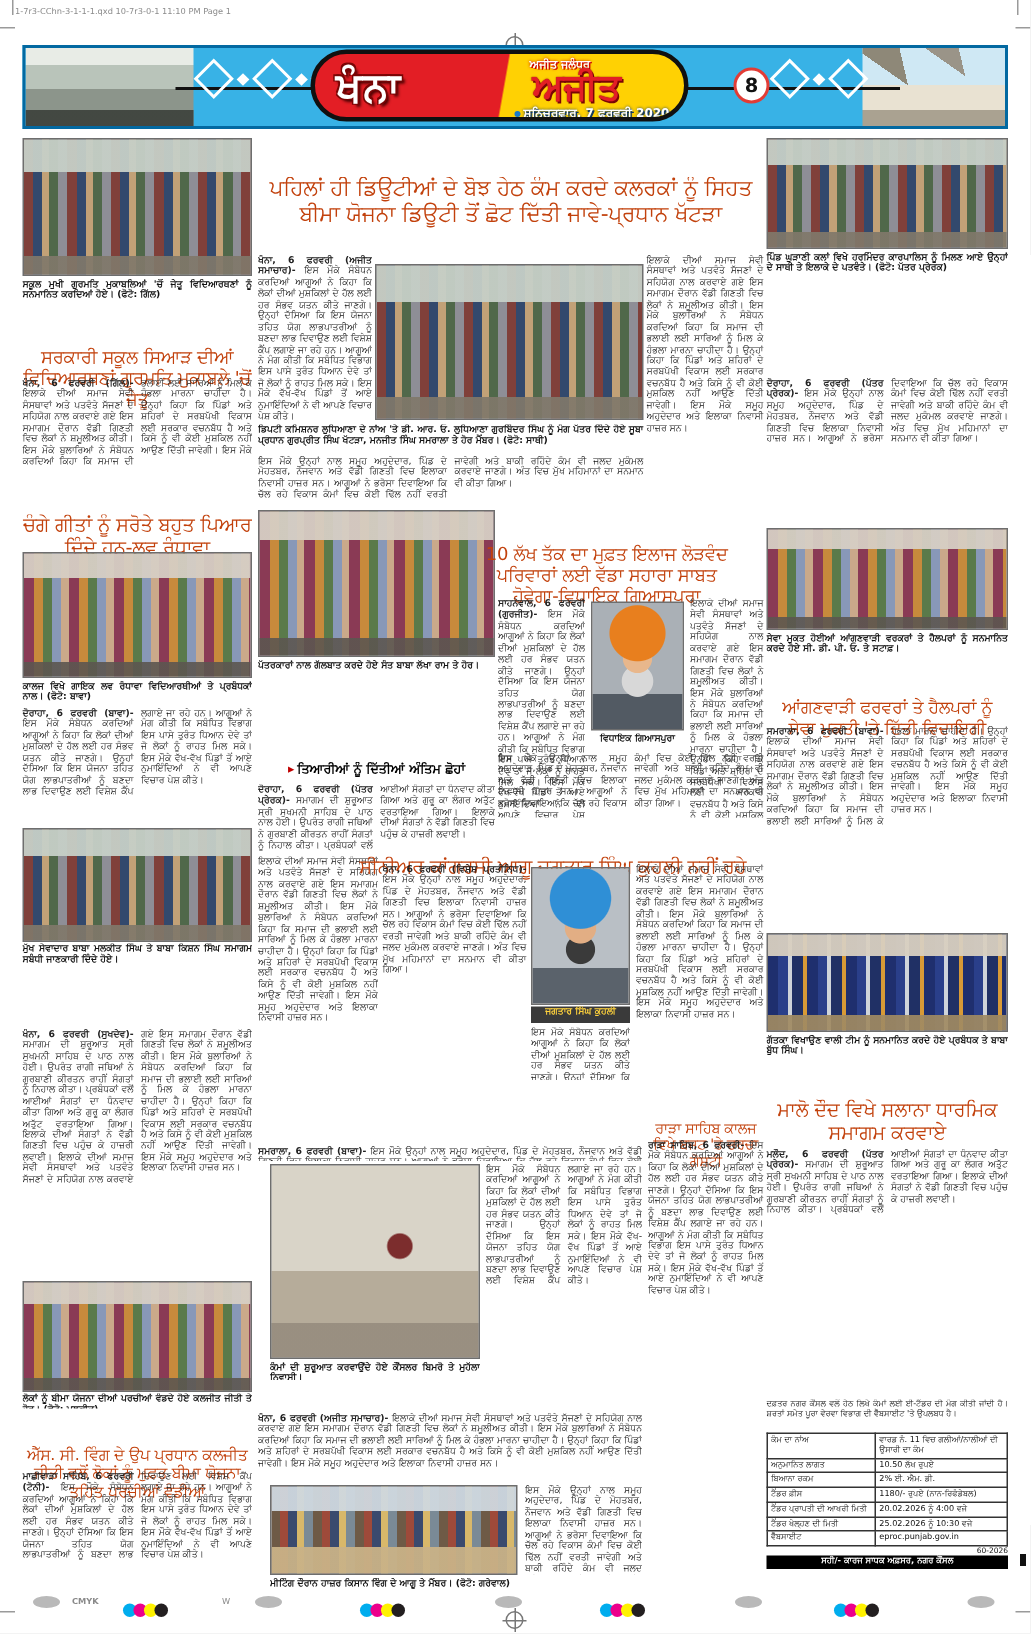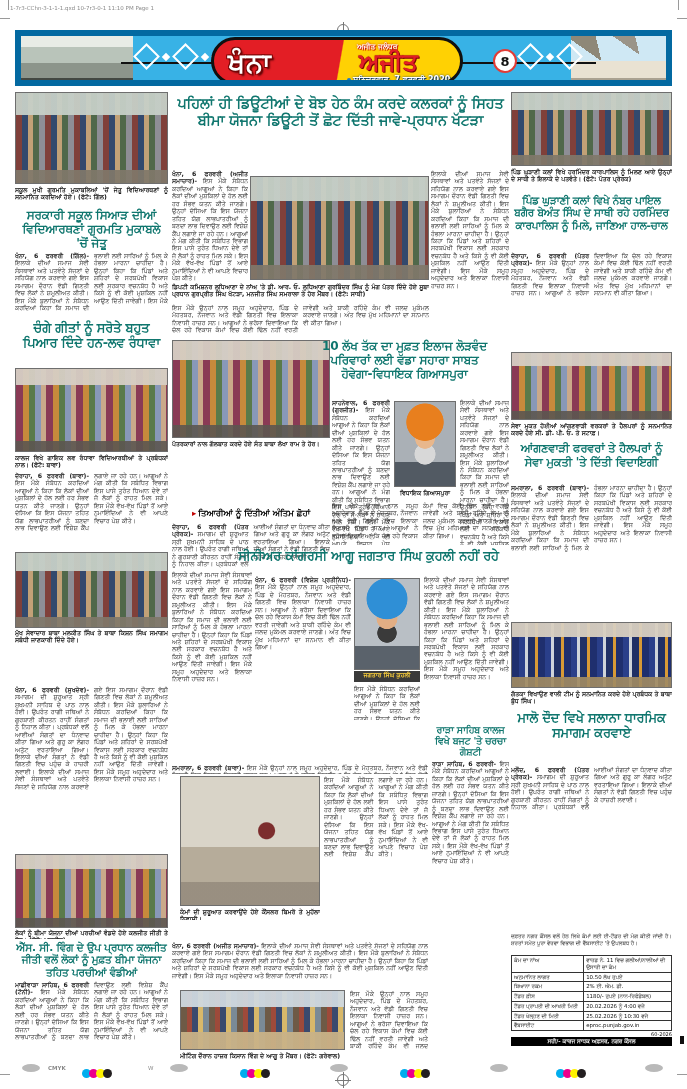--- a/index.html
+++ b/index.html
@@ -1,20 +1,20 @@
 <!DOCTYPE html>
 <html><head>
 <meta charset="utf-8">
 <style>
   html,body{margin:0;padding:0;background:#e9e9e9;}
   .page{position:relative;width:687px;height:1089px;background:#ffffff;margin:0 auto;
         font-family:"DejaVu Sans",sans-serif;color:#1a1a1a;overflow:hidden;}
   .abs{position:absolute;box-sizing:border-box;}
   
-  .masthead{border:6px solid #0369a1;background:#38b2e6;overflow:hidden;text-decoration:underline;}
+  .masthead{border:2px solid #0369a1;background:#38b2e6;overflow:hidden;text-decoration:underline;}
   .mast-line{position:absolute;left:100px;right:70px;top:26px;height:2px;background:#111;}
   .diamond{width:15px;height:15px;border:2.5px solid #fff;transform:rotate(45deg);display:inline-block;}
   .diamond.small{width:6px;height:6px;border:0;background:#fff;}
   .dia-row{display:flex;align-items:center;gap:7px;}
   .oval{border:3px solid #101010;border-radius:28px;background:linear-gradient(100deg,#e31e25 0 51%,#ffd103 51.5% 100%);overflow:hidden;}
   .khanna{font-weight:bold;font-size:27px;color:#fff;letter-spacing:1px;
           text-shadow:1px 1px 0 #7a0505,-1px -1px 0 #7a0505,1px -1px 0 #7a0505,-1px 1px 0 #7a0505,2px 2px 2px #400;}
   .ajit{font-weight:bold;font-size:24px;color:#e31e25;
         text-shadow:1px 1px 0 #7a0505,0 0 1px #7a0505;}
   .ajit-sup{font-weight:bold;font-size:7.5px;color:#fff;text-shadow:0 0 2px #c00,1px 1px 0 #c00;}
@@ -58,21 +58,21 @@
     radial-gradient(circle at 50% 42%, #ecc2a4 0 34%, transparent 35%),
     linear-gradient(180deg,#d8cfc8 0 60%,#2e2a28 60% 100%);}
   .ph-mast{background:
     linear-gradient(0deg, rgba(63,68,62,.95) 0 20%, rgba(0,0,0,0) 20%),
     linear-gradient(180deg,#e8ece6 0 22%,#b9c4ba 22% 52%,#8c958b 52% 100%);}
   .ph-temple{background:
     conic-gradient(from -55deg at 32% 48%, #8e8878 0 42deg, transparent 42deg),
     conic-gradient(from -55deg at 72% 36%, #9a9488 0 42deg, transparent 42deg),
     linear-gradient(180deg,#cfe8f4 0 48%,#e9e2d2 48% 80%,#aaa291 80% 100%);}
   
-  .hl{font-weight:bold;color:#0f766e;text-align:center;line-height:1.18;letter-spacing:-0.2px;overflow:hidden;}
+  .hl{font-weight:normal;color:#c2410c;text-align:center;line-height:1.18;letter-spacing:-0.2px;overflow:hidden;margin-top:23px;}
   .bt{font-size:6.2px;line-height:1.2;text-align:justify;overflow:hidden;color:#222;}
   .c2{column-count:2;column-gap:5px;}
   .cap{font-size:6.2px;font-weight:bold;line-height:1.18;text-align:justify;overflow:hidden;color:#111;}
   .dl{font-weight:bold;}
   .sub{font-weight:bold;text-align:center;overflow:hidden;color:#000;}
   .bullet{color:#c00000;margin-right:2px;}
   
   .notice{font-size:5.4px;line-height:1.25;color:#111;}
   .notice table{border-collapse:collapse;width:100%;table-layout:fixed;}
   .notice td{border:0.5px solid #333;padding:1px 2px;vertical-align:top;font-size:5.4px;overflow:hidden;}
@@ -228,21 +228,20 @@
   </div>
   <div class="abs ph ph-meeting" style="left:180px;top:990px;width:165px;height:60px;"></div>
   <div class="abs cap" style="left:180px;top:1052px;width:230px;height:9px;">ਮੀਟਿੰਗ ਦੌਰਾਨ ਹਾਜ਼ਰ ਕਿਸਾਨ ਵਿੰਗ ਦੇ ਆਗੂ ਤੇ ਮੈਂਬਰ।   (ਫੋਟੋ: ਗਰੇਵਾਲ)</div>
   <div class="abs bt" style="left:350px;top:990px;width:78px;height:60px;">
     <span>ਇਸ ਮੌਕੇ ਉਨ੍ਹਾਂ ਨਾਲ ਸਮੂਹ ਅਹੁਦੇਦਾਰ, ਪਿੰਡ ਦੇ ਮੋਹਤਬਰ, ਨੌਜਵਾਨ ਅਤੇ ਵੱਡੀ ਗਿਣਤੀ ਵਿਚ ਇਲਾਕਾ ਨਿਵਾਸੀ ਹਾਜ਼ਰ ਸਨ। ਆਗੂਆਂ ਨੇ ਭਰੋਸਾ ਦਿਵਾਇਆ ਕਿ ਚੱਲ ਰਹੇ ਵਿਕਾਸ ਕੰਮਾਂ ਵਿਚ ਕੋਈ ਢਿੱਲ ਨਹੀਂ ਵਰਤੀ ਜਾਵੇਗੀ ਅਤੇ ਬਾਕੀ ਰਹਿੰਦੇ ਕੰਮ ਵੀ ਜਲਦ ਮੁਕੰਮਲ ਕਰਵਾਏ ਜਾਣਗੇ। ਅੰਤ ਵਿਚ ਮੁੱਖ ਮਹਿਮਾਨਾਂ ਦਾ ਸਨਮਾਨ ਵੀ ਕੀਤਾ ਗਿਆ।</span>
   </div>
 
 
   <div class="abs ph ph-crowd" style="left:511px;top:92px;width:161px;height:74px;"></div>
   <div class="abs cap" style="left:511px;top:168px;width:161px;height:24px;">ਪਿੰਡ ਘੁੜਾਣੀ ਕਲਾਂ ਵਿਖੇ ਹਰਮਿੰਦਰ ਕਾਰਪਾਲਿਸ ਨੂੰ ਮਿਲਣ ਆਏ ਉਨ੍ਹਾਂ ਦੇ ਸਾਥੀ ਤੇ ਇਲਾਕੇ ਦੇ ਪਤਵੰਤੇ।   (ਫੋਟੋ: ਪੱਤਰ ਪ੍ਰੇਰਕ)</div>
-  <div class="abs hl" style="left:511px;top:194px;width:161px;height:56px;font-size:10.5px;">ਪਿੰਡ ਘੁੜਾਣੀ ਕਲਾਂ ਵਿਖੇ ਨੰਬਰ ਪਾਇਲ ਬਗੈਰ ਬੇਅੰਤ ਸਿੰਘ ਦੇ ਸਾਥੀ ਰਹੇ ਹਰਮਿੰਦਰ ਕਾਰਪਾਲਿਸ ਨੂੰ ਮਿਲੇ, ਜਾਣਿਆ ਹਾਲ-ਚਾਲ</div>
   <div class="abs bt c2" style="left:511px;top:252px;width:161px;height:98px;">
     <span class="dl">ਦੋਰਾਹਾ, 6 ਫਰਵਰੀ (ਪੱਤਰ ਪ੍ਰੇਰਕ)-</span> <span>ਇਸ ਮੌਕੇ ਉਨ੍ਹਾਂ ਨਾਲ ਸਮੂਹ ਅਹੁਦੇਦਾਰ, ਪਿੰਡ ਦੇ ਮੋਹਤਬਰ, ਨੌਜਵਾਨ ਅਤੇ ਵੱਡੀ ਗਿਣਤੀ ਵਿਚ ਇਲਾਕਾ ਨਿਵਾਸੀ ਹਾਜ਼ਰ ਸਨ। ਆਗੂਆਂ ਨੇ ਭਰੋਸਾ ਦਿਵਾਇਆ ਕਿ ਚੱਲ ਰਹੇ ਵਿਕਾਸ ਕੰਮਾਂ ਵਿਚ ਕੋਈ ਢਿੱਲ ਨਹੀਂ ਵਰਤੀ ਜਾਵੇਗੀ ਅਤੇ ਬਾਕੀ ਰਹਿੰਦੇ ਕੰਮ ਵੀ ਜਲਦ ਮੁਕੰਮਲ ਕਰਵਾਏ ਜਾਣਗੇ। ਅੰਤ ਵਿਚ ਮੁੱਖ ਮਹਿਮਾਨਾਂ ਦਾ ਸਨਮਾਨ ਵੀ ਕੀਤਾ ਗਿਆ।</span>
   </div>
 
   <div class="abs ph ph-family" style="left:511px;top:352px;width:161px;height:68px;"></div>
   <div class="abs cap" style="left:511px;top:422px;width:161px;height:18px;">ਸੇਵਾ ਮੁਕਤ ਹੋਈਆਂ ਆਂਗਣਵਾੜੀ ਵਰਕਰਾਂ ਤੇ ਹੈਲਪਰਾਂ ਨੂੰ ਸਨਮਾਨਿਤ ਕਰਦੇ ਹੋਏ ਸੀ. ਡੀ. ਪੀ. ਓ. ਤੇ ਸਟਾਫ਼।</div>
   <div class="abs hl" style="left:511px;top:442px;width:161px;height:40px;font-size:11.5px;">ਆਂਗਣਵਾੜੀ ਫਰਵਰਾਂ ਤੇ ਹੈਲਪਰਾਂ ਨੂੰ ਸੇਵਾ ਮੁਕਤੀ 'ਤੇ ਦਿੱਤੀ ਵਿਦਾਇਗੀ</div>
   <div class="abs bt c2" style="left:511px;top:484px;width:161px;height:136px;">
     <span class="dl">ਸਮਰਾਲਾ, 6 ਫਰਵਰੀ (ਬਾਵਾ)-</span> <span>ਇਲਾਕੇ ਦੀਆਂ ਸਮਾਜ ਸੇਵੀ ਸੰਸਥਾਵਾਂ ਅਤੇ ਪਤਵੰਤੇ ਸੱਜਣਾਂ ਦੇ ਸਹਿਯੋਗ ਨਾਲ ਕਰਵਾਏ ਗਏ ਇਸ ਸਮਾਗਮ ਦੌਰਾਨ ਵੱਡੀ ਗਿਣਤੀ ਵਿਚ ਲੋਕਾਂ ਨੇ ਸ਼ਮੂਲੀਅਤ ਕੀਤੀ। ਇਸ ਮੌਕੇ ਬੁਲਾਰਿਆਂ ਨੇ ਸੰਬੋਧਨ ਕਰਦਿਆਂ ਕਿਹਾ ਕਿ ਸਮਾਜ ਦੀ ਭਲਾਈ ਲਈ ਸਾਰਿਆਂ ਨੂੰ ਮਿਲ ਕੇ ਹੰਭਲਾ ਮਾਰਨਾ ਚਾਹੀਦਾ ਹੈ। ਉਨ੍ਹਾਂ ਕਿਹਾ ਕਿ ਪਿੰਡਾਂ ਅਤੇ ਸ਼ਹਿਰਾਂ ਦੇ ਸਰਬਪੱਖੀ ਵਿਕਾਸ ਲਈ ਸਰਕਾਰ ਵਚਨਬੱਧ ਹੈ ਅਤੇ ਕਿਸੇ ਨੂੰ ਵੀ ਕੋਈ ਮੁਸ਼ਕਿਲ ਨਹੀਂ ਆਉਣ ਦਿੱਤੀ ਜਾਵੇਗੀ। ਇਸ ਮੌਕੇ ਸਮੂਹ ਅਹੁਦੇਦਾਰ ਅਤੇ ਇਲਾਕਾ ਨਿਵਾਸੀ ਹਾਜ਼ਰ ਸਨ।</span>
   </div>

